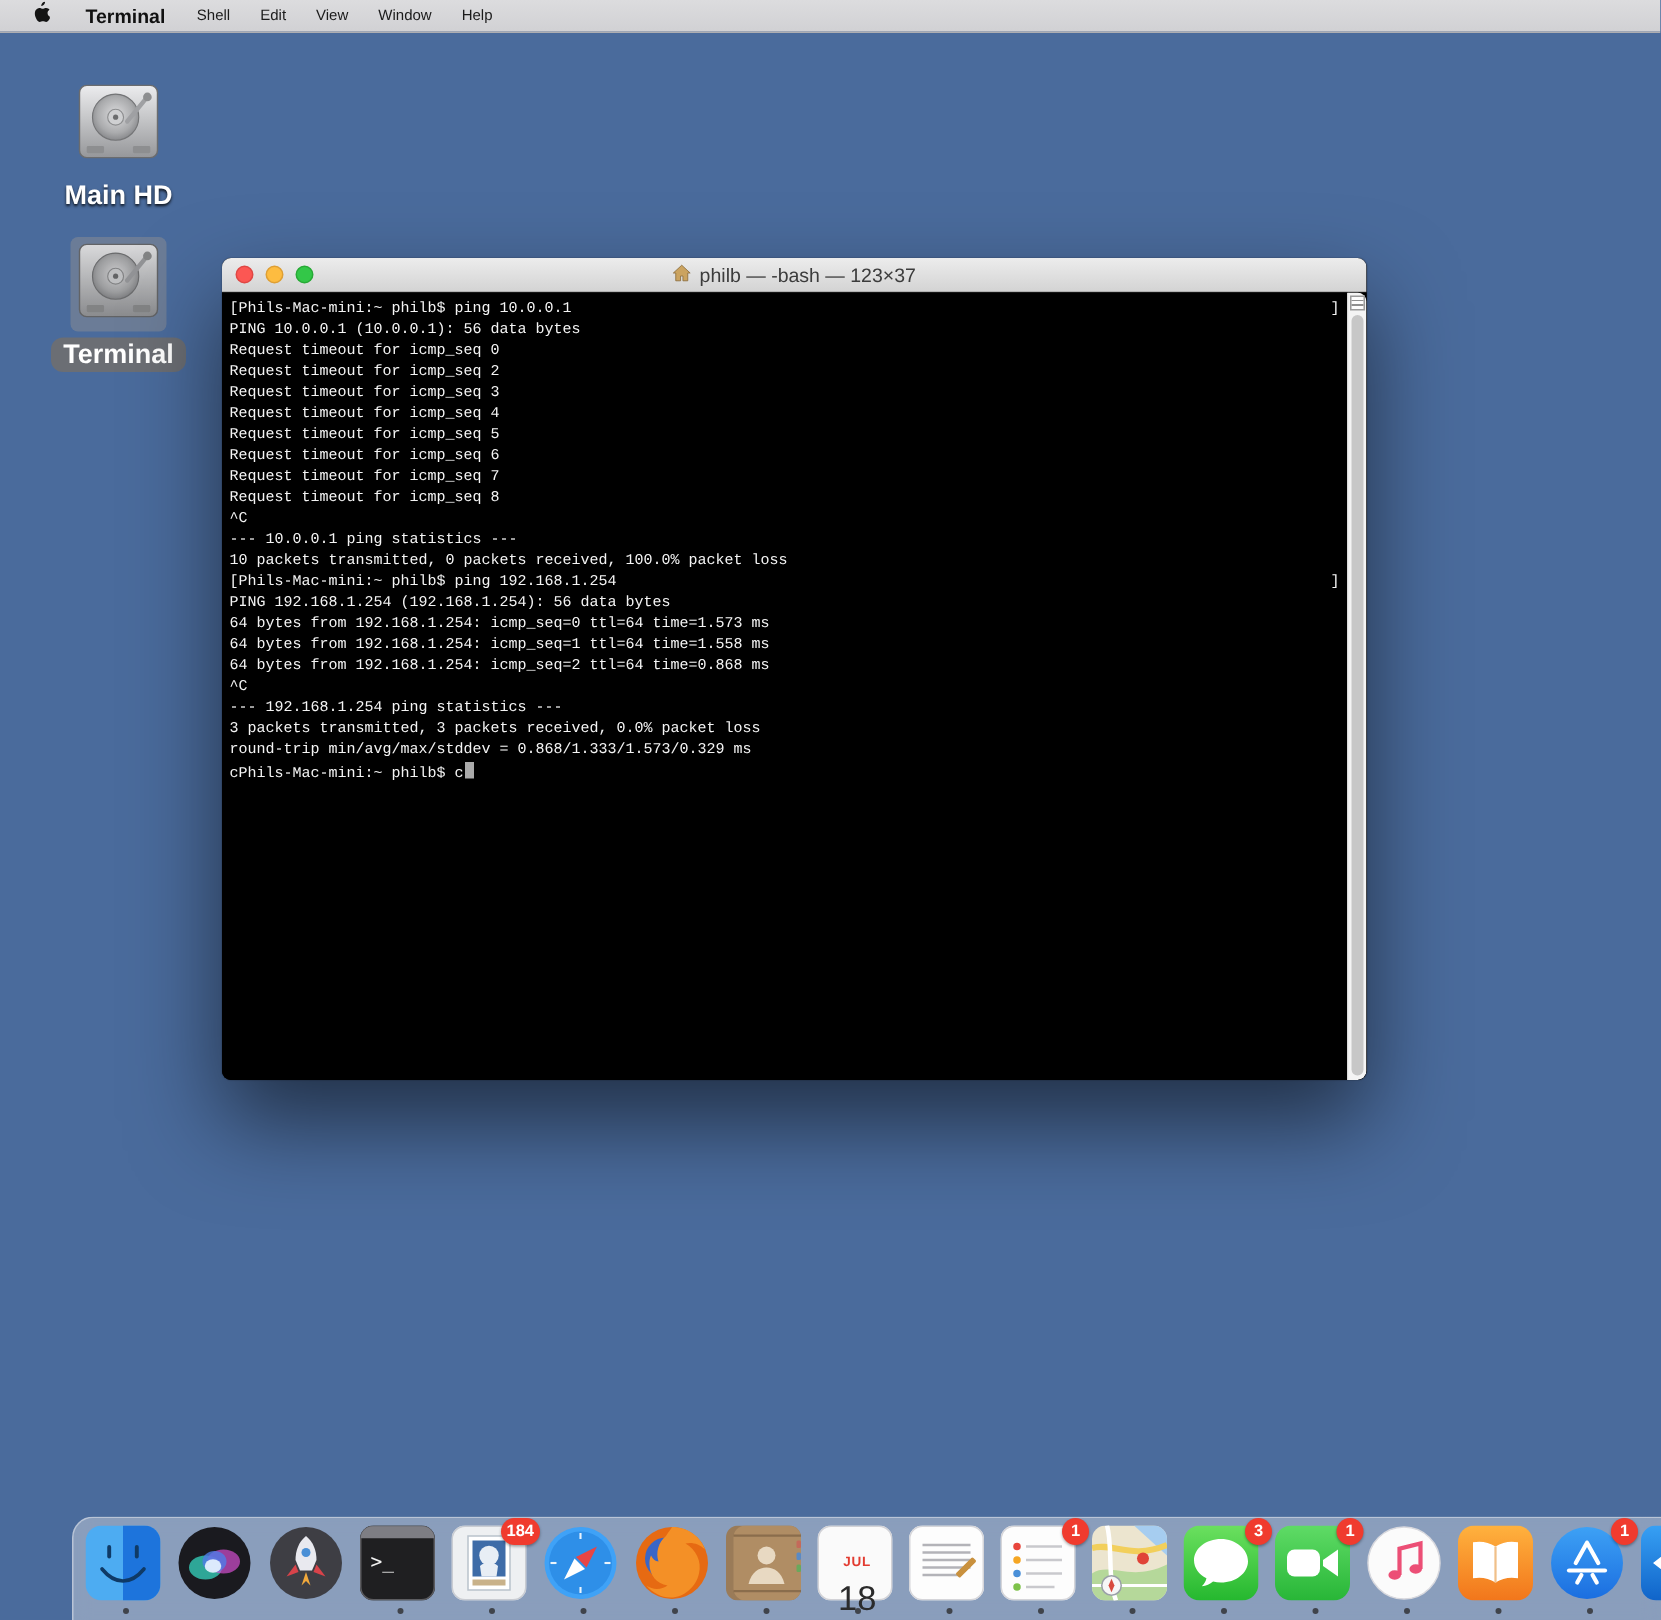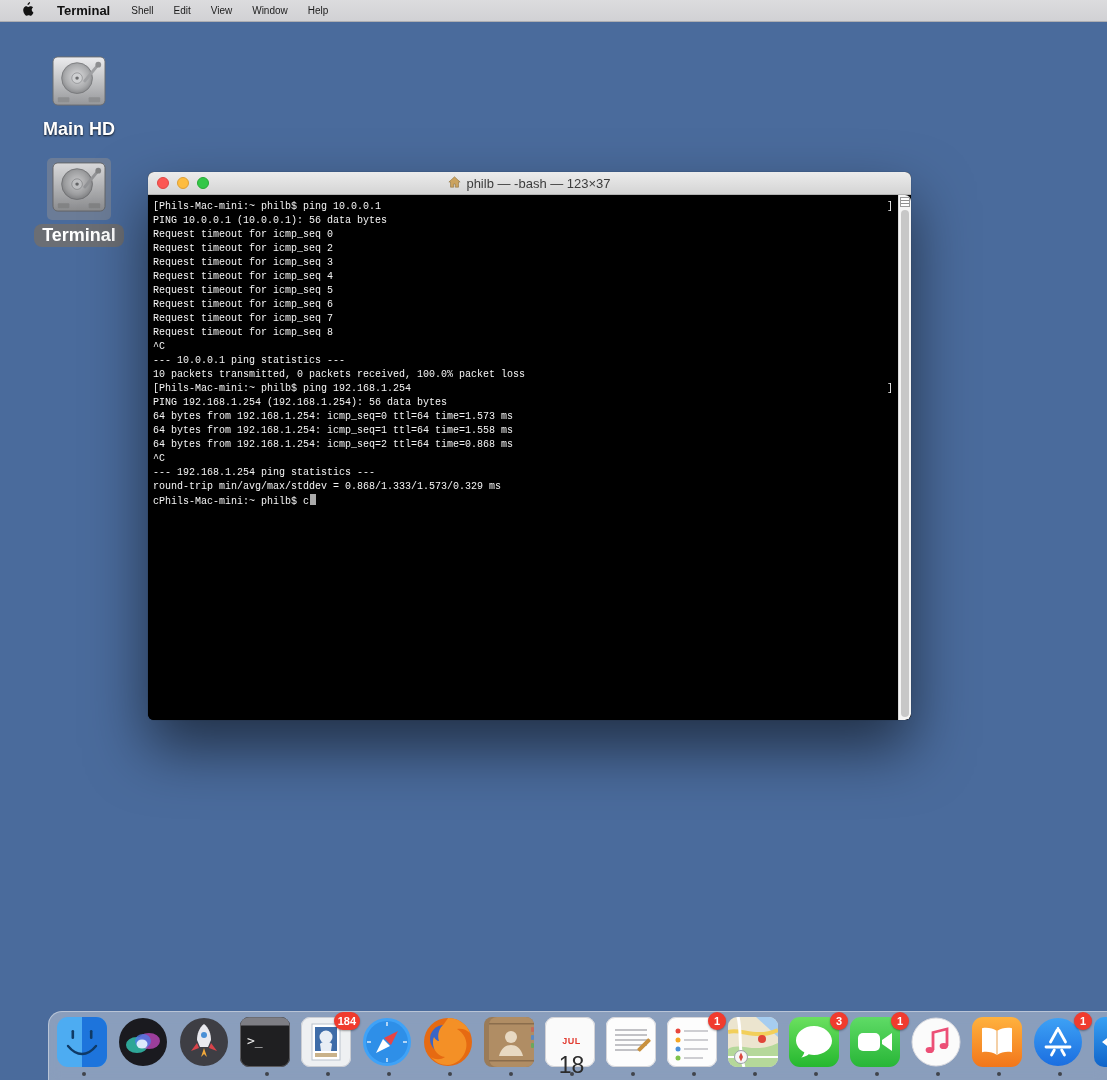--- a/index.html
+++ b/index.html
@@ -163,20 +163,21 @@
         <div class="term-line"><span>^C</span></div>
         <div class="term-line"><span>--- 10.0.0.1 ping statistics ---</span></div>
         <div class="term-line"><span>10 packets transmitted, 0 packets received, 100.0% packet loss</span></div>
         <div class="term-line"><span>[Phils-Mac-mini:~ philb$ ping 192.168.1.254</span><span class="mark">]</span></div>
         <div class="term-line"><span>PING 192.168.1.254 (192.168.1.254): 56 data bytes</span></div>
         <div class="term-line"><span>64 bytes from 192.168.1.254: icmp_seq=0 ttl=64 time=1.573 ms</span></div>
         <div class="term-line"><span>64 bytes from 192.168.1.254: icmp_seq=1 ttl=64 time=1.558 ms</span></div>
         <div class="term-line"><span>64 bytes from 192.168.1.254: icmp_seq=2 ttl=64 time=0.868 ms</span></div>
         <div class="term-line"><span>^C</span></div>
         <div class="term-line"><span>--- 192.168.1.254 ping statistics ---</span></div>
+        <div class="term-line"><span>3 packets transmitted, 3 packets received, 0.0% packet loss</span></div>
         <div class="term-line"><span>round-trip min/avg/max/stddev = 0.868/1.333/1.573/0.329 ms</span></div>
         <div class="term-line"><span>cPhils-Mac-mini:~ philb$ c</span><span class="cursor"></span></div>
       </div>
     <div class="scrollbar">
       <div class="sb-icon"></div>
       <div class="sb-thumb"></div>
     </div>
   </div>
 </div>
 

